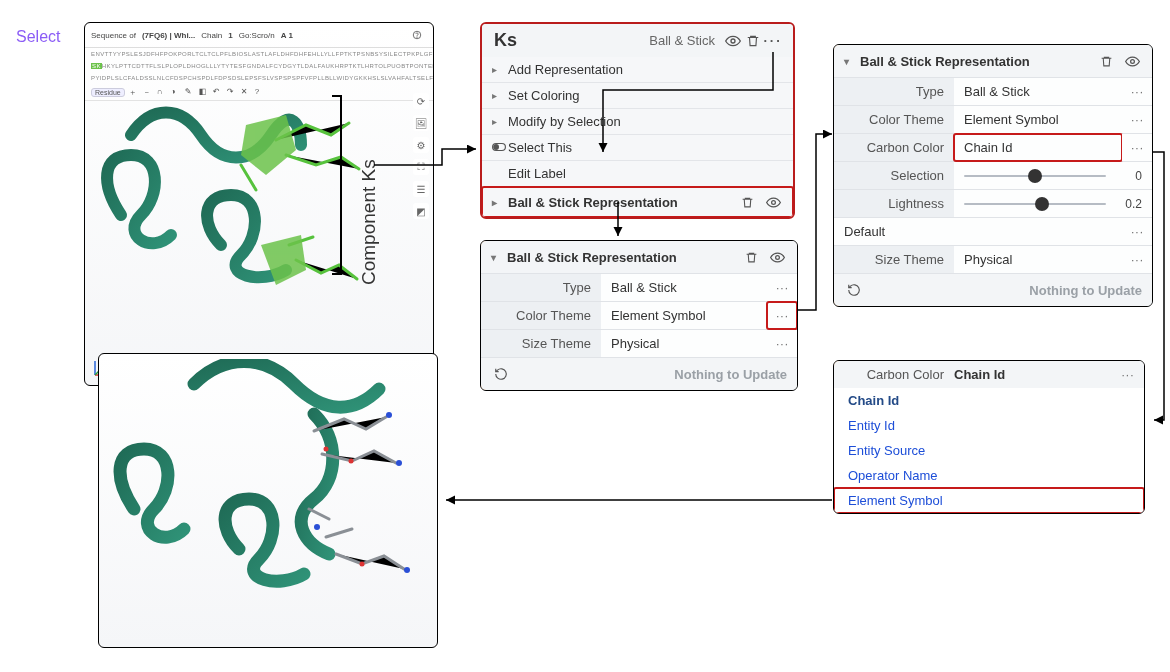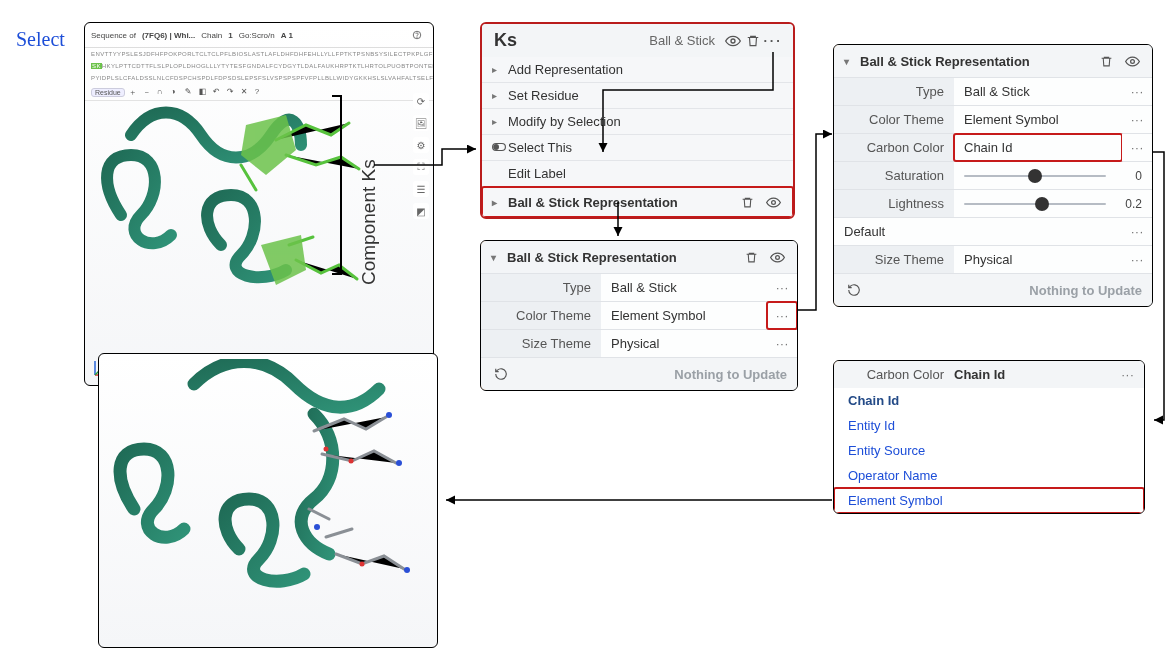--- a/index.html
+++ b/index.html
@@ -44,21 +44,21 @@
   .slider-num { width:28px; text-align:right; color:#444; font-size:12px; }
 
   .dropdown { position:absolute; border:1px solid #000; border-radius:6px; overflow:hidden; background:#fff; }
   .dd-cur { display:flex; align-items:center; padding:6px 10px; background:#f3f5f7; }
   .dd-cur .lbl { width:110px; text-align:right; color:#555; padding-right:10px;}
   .dd-cur .val { font-weight:600; }
   .dd-list { background:#fff; }
   .dd-item { padding:5px 14px; border-bottom:0; color:#1d4ed8; }
   .dd-item.sel { color:#234a87; font-weight:600; }
 
-  .label-text { position:absolute; font-size:20px; color:#1d4ed8;font-family:Liberation Serif, serif; }
+  .label-text { position:absolute; font-size:16px; color:#8b5cf6; }
   .vlabel { position:absolute; transform: rotate(-90deg); transform-origin: left top; font-size:19px; }
 
   svg.arrow { position:absolute; overflow:visible; pointer-events:none; }
 
   .ribbon { position:absolute; }
 
   .seq-green-hl { background:#6cc24a; color:#fff; padding:0 1px; }
 </style>
 </head>
 <body>
@@ -168,21 +168,21 @@
     </span>
     <span class="ico" style="font-weight:700; letter-spacing:2px;">···</span>
   </div>
   <div class="menu-list">
     <div class="menu-item">
         <span class="caret">▸</span>
         <span>Add Representation</span>
       </div>
     <div class="menu-item">
         <span class="caret">▸</span>
-        <span>Set Residue</span>
+        <span>Set Coloring</span>
       </div>
     <div class="menu-item">
         <span class="caret">▸</span>
         <span>Modify by Selection</span>
       </div>
     <div class="menu-item">
       <span class="caret">
         <svg width="14" height="10" viewBox="0 0 24 14">
             <rect x="1" y="1" width="22" height="12" rx="6" fill="none" stroke="#555" stroke-width="2"></rect>
             <circle cx="7" cy="7" r="5" fill="#555"></circle>
@@ -294,21 +294,21 @@
     <div class="kv-label">Color Theme</div>
     <div class="kv-val">Element Symbol</div>
     <div class="kv-more">···</div>
   </div>
   <div class="kv-row">
     <div class="kv-label">Carbon Color</div>
     <div class="kv-val red-box">Chain Id</div>
     <div class="kv-more">···</div>
   </div>
   <div class="kv-row">
-    <div class="kv-label">Saturation</div>
+    <div class="kv-label">Selection</div>
     <div class="kv-val">
       <div class="slider">
           <div class="track">
             <div class="knob" style="left:50%"></div>
           </div>
           <div class="slider-num">0</div>
         </div>
     </div>
   </div>
   <div class="kv-row">

